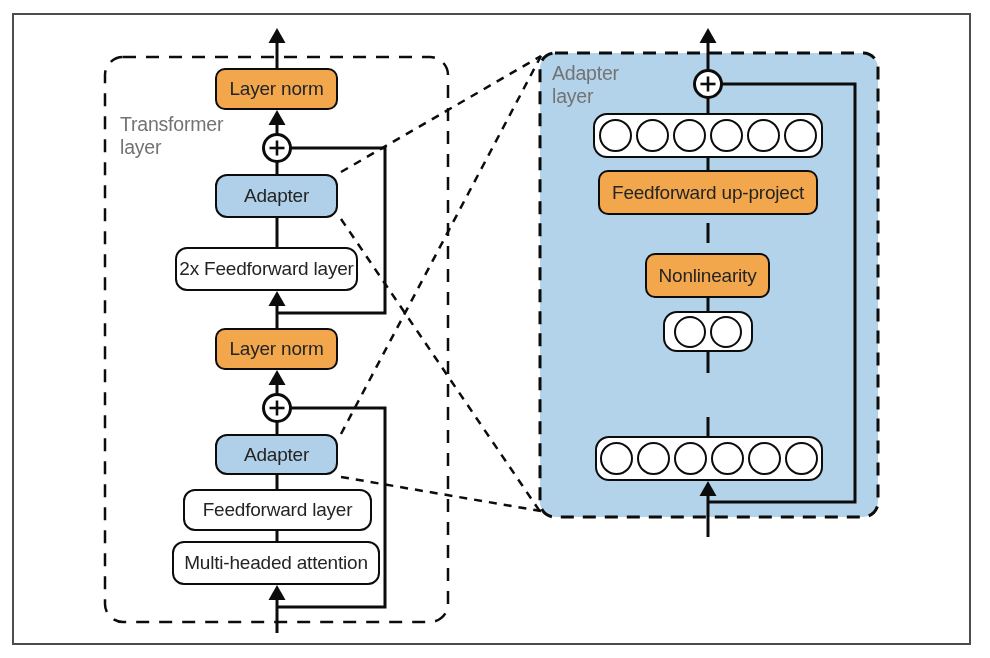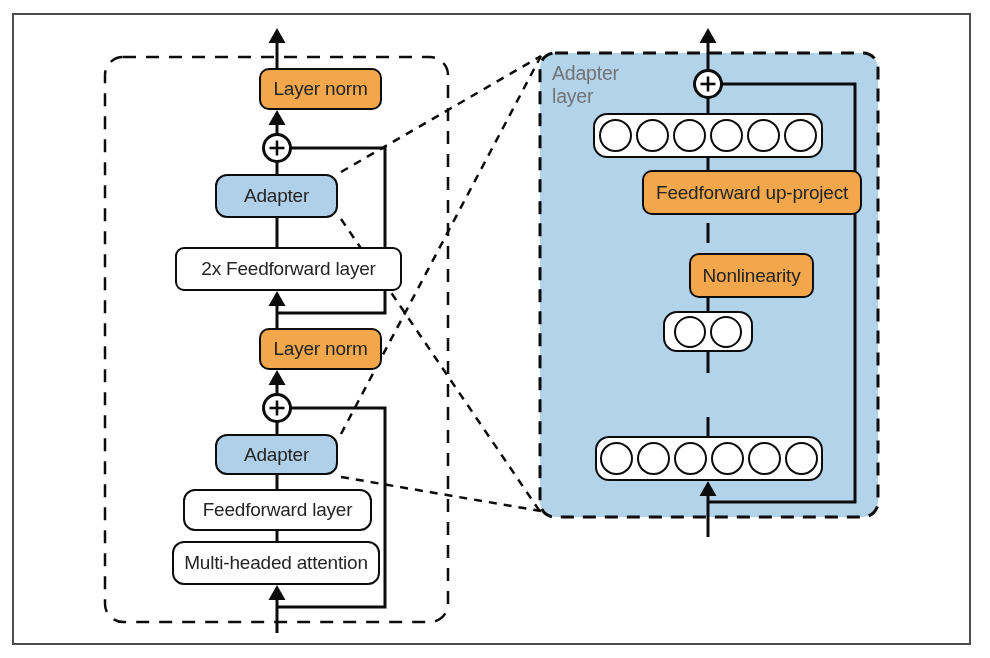--- a/index.html
+++ b/index.html
@@ -10,21 +10,21 @@
   .frame{
     position:absolute;left:12px;top:13px;width:959px;height:632px;
     border:2px solid var(--frame,#4d4d4d);box-sizing:border-box;
   }
   svg.lines{position:absolute;left:0;top:0;}
   .box{
     position:absolute;box-sizing:border-box;border:2.5px solid var(--stroke,#0c0c0c);
     display:flex;align-items:center;justify-content:center;
     font-size:19px;letter-spacing:-0.2px;color:var(--text,#222);white-space:nowrap;
   }
-  .orange{background:var(--orange,#f3a74d);border-radius:10px;margin-left:44px;}
+  .orange{background:var(--orange,#f3a74d);border-radius:10px;}
   .blue{background:var(--blue-block,#afd0e8);border-radius:12px;}
   .white{background:#ffffff;border-radius:12px;}
   .units{
     position:absolute;box-sizing:border-box;border:2.5px solid var(--stroke,#0c0c0c);
     border-radius:14px;background:#fff;display:flex;align-items:center;
     justify-content:center;gap:4px;
   }
   .unit{
     width:33px;height:33px;box-sizing:border-box;flex:0 0 auto;
     border:2.5px solid var(--stroke,#0c0c0c);border-radius:50%;background:#fff;
@@ -104,26 +104,27 @@
         <line x1="277" y1="400.5" x2="277" y2="415.5" stroke="#0c0c0c" stroke-width="2.6"></line>
       </g>
       <g>
         <circle cx="708" cy="84" r="13.5" fill="#fff" stroke="#0c0c0c" stroke-width="3"></circle>
         <line x1="700.5" y1="84" x2="715.5" y2="84" stroke="#0c0c0c" stroke-width="2.6"></line>
         <line x1="708" y1="76.5" x2="708" y2="91.5" stroke="#0c0c0c" stroke-width="2.6"></line>
       </g>
     </g>
   </svg>
 
+  <div class="sidelabel" style="left:120px;top:113px;width:122px;">Transformer layer</div>
 
   <div class="box orange" style="left:215px;top:68px;width:123px;height:42px;">Layer norm</div>
 
   <div class="box blue" style="left:215px;top:174px;width:123px;height:44px;">Adapter</div>
 
-  <div class="box white" style="left:175px;top:247px;width:227px;height:44px;border-radius:9px;">2x Feedforward layer</div>
+  <div class="box white" style="left:175px;top:247px;width:183px;height:44px;">2x Feedforward layer</div>
 
   <div class="box orange" style="left:215px;top:328px;width:123px;height:42px;">Layer norm</div>
 
   <div class="box blue" style="left:215px;top:434px;width:123px;height:41px;">Adapter</div>
 
   <div class="box white" style="left:172px;top:541px;width:208px;height:44px;">Multi-headed attention</div>
 
   <div class="box white" style="left:183px;top:489px;width:189px;height:42px;">Feedforward layer</div>
 
   <div class="sidelabel" style="left:552px;top:62px;width:92px;">Adapter layer</div>

